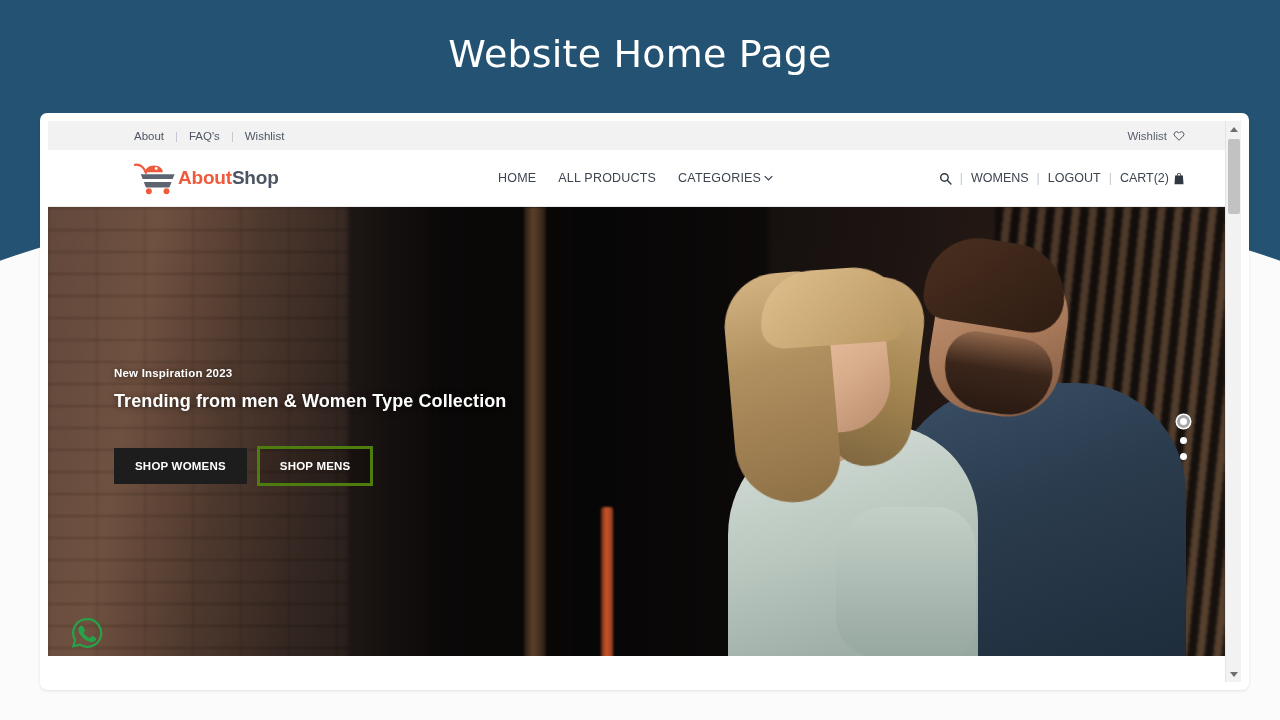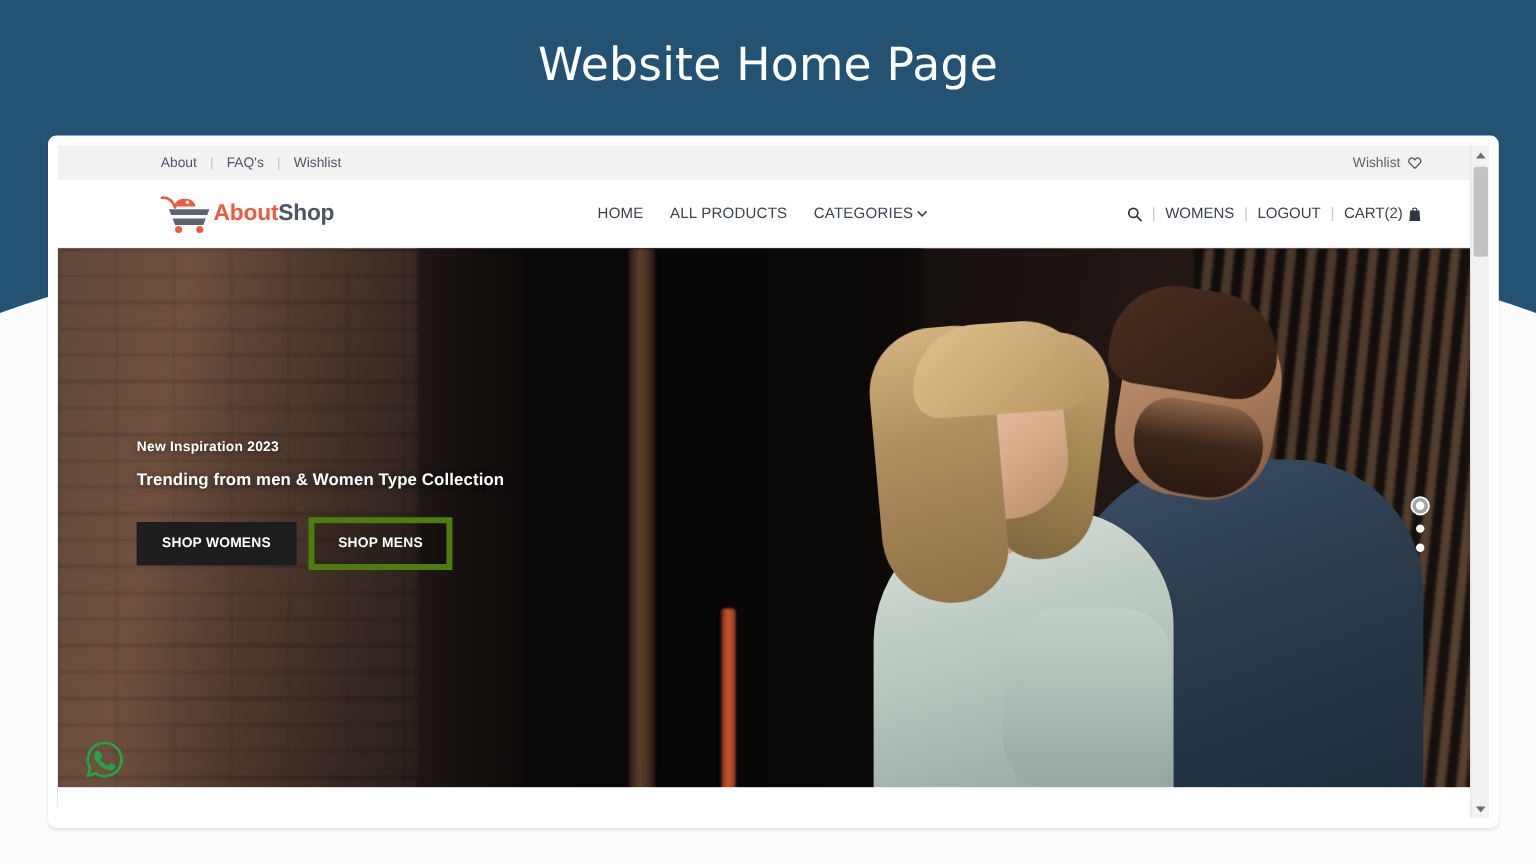--- a/index.html
+++ b/index.html
@@ -275,29 +275,29 @@
   #hero-copy {
     position: absolute;
     left: 66px;
     top: 160px;
     z-index: 4;
     color: #ffffff;
     text-shadow: 0 1px 6px rgba(0,0,0,.55);
   }
   #hero-eyebrow { font-size: 11.5px; font-weight: 700; letter-spacing: .2px; margin-bottom: 12px; }
   #hero-heading { font-size: 28px; font-weight: 700; letter-spacing: .1px; margin-bottom: 12px; }
-  #hero-sub { font-size: 14px; font-weight: 600; letter-spacing: .1px; margin-bottom: 24px; }
+  #hero-sub { font-size: 18px; font-weight: 600; letter-spacing: .1px; margin-bottom: 34px; }
   #hero-buttons { display: flex; gap: 10px; align-items: center; }
   .hero-btn {
     font-size: 11.5px; font-weight: 700; letter-spacing: .2px;
     padding: 11px 20px; cursor: pointer; white-space: nowrap;
     color: #ffffff; text-shadow: none;
   }
   .btn-solid { background: #1d1d1d; border: 1px solid #1d1d1d; }
-  .btn-outline { background: rgba(0,0,0,.18); border: 5px solid #4d7c0f; }
+  .btn-outline { background: rgba(0,0,0,.18); border: 3px solid #4d7c0f; }
 
   
   #carousel-dots {
     position: absolute; right: 38px; top: 208px;
     display: flex; flex-direction: column; align-items: center; gap: 9px;
     z-index: 4;
   }
   .dot { width: 7px; height: 7px; border-radius: 50%; background: #ffffff; cursor: pointer; }
   .dot.active {
     width: 7px; height: 7px;

